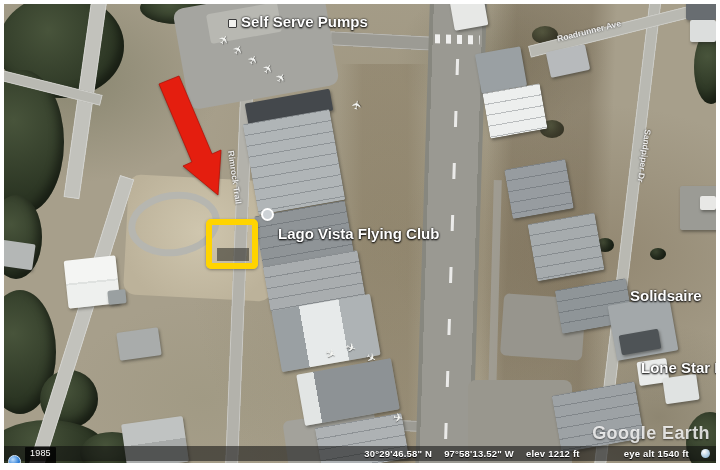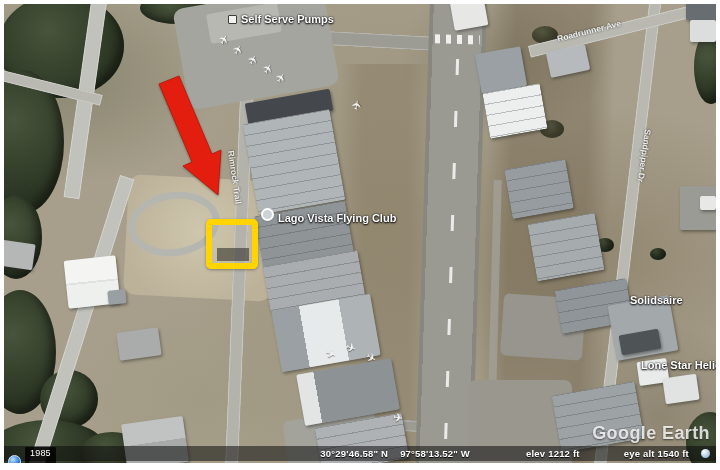--- a/index.html
+++ b/index.html
@@ -15,37 +15,37 @@
       radial-gradient(ellipse 200px 150px at 92% 90%, rgba(96,88,66,.35), transparent 62%);}
   .abs{position:absolute;}
   .tree{position:absolute;border-radius:50%;
     background:radial-gradient(circle at 40% 35%, #48543b, #2b3523 72%);
     box-shadow:inset -5px -5px 10px rgba(0,0,0,.45);}
   .road{position:absolute;background:#b9b9b2;box-shadow:inset 0 0 0 1px rgba(255,255,255,.30);}
   .bld{position:absolute;border-radius:2px;box-shadow:1px 2px 3px rgba(40,40,35,.45);}
   .stripes{background-image:repeating-linear-gradient(180deg, rgba(66,72,78,.30) 0 1px, transparent 1px 11px);}
   .plane{position:absolute;color:#f4f5f2;font-size:12px;line-height:12px;
     text-shadow:0 1px 1px rgba(0,0,0,.5);}
-  .lbl{position:absolute;color:#fff;font-size:11px;font-weight:bold;white-space:nowrap;
+  .lbl{position:absolute;color:#fff;font-size:15px;font-weight:bold;white-space:nowrap;
     text-shadow:0 0 2px #000,0 1px 2px #000;}
   .roadlbl{position:absolute;color:rgba(255,255,255,.88);font-size:8.5px;font-weight:bold;
     white-space:nowrap;text-shadow:0 0 2px rgba(0,0,0,.8);}
   .pin{position:absolute;width:9px;height:9px;border-radius:50%;background:#cdd2d6;
     box-shadow:0 0 0 2px #fff,0 1px 3px rgba(0,0,0,.65);}
   .pumpicon{display:inline-block;width:7px;height:7px;background:#f2f2ef;border:1px solid #3c3c3c;
     border-radius:1px;margin-right:4px;vertical-align:-1px;}
   .highlight{position:absolute;left:202px;top:215px;width:52px;height:50px;box-sizing:border-box;
     border:6px solid #ffd400;border-radius:5px;box-shadow:0 1px 3px rgba(0,0,0,.35);}
   .highlight .shadowpatch{position:absolute;left:5px;right:3px;bottom:2px;height:13px;
     background:rgba(38,38,32,.55);}
   .statusbar{position:absolute;left:0;right:0;bottom:2px;height:15px;
     background:rgba(12,12,12,.55);display:flex;align-items:center;justify-content:flex-end;
     color:#fff;font-size:9.5px;font-weight:bold;letter-spacing:.2px;}
   .statusbar span{margin-right:12px;text-shadow:0 1px 1px #000;}
-  .statusbar .elev{margin-right:44px;margin-left:44px;}
+  .statusbar .elev{margin-right:44px;}
   .statusicon{width:9px;height:9px;border-radius:50%;margin-right:6px;
     background:radial-gradient(circle at 35% 30%, #ffffff, #9fc2dc 70%, #6f93b5);}
   .yearbadge{position:absolute;left:4px;top:1px;display:flex;align-items:center;}
   .clockicon{width:11px;height:11px;border-radius:50%;border:1px solid #d5e9ff;
     background:radial-gradient(circle at 35% 32%, #bfe0ff, #2f7fd6 60%, #1b5fae);margin-right:4px;}
   .yearbox{background:rgba(0,0,0,.8);color:#fff;font-size:9px;font-weight:normal;
     padding:1px 5px 18px 5px;border-radius:1px;}
   .watermark{position:absolute;right:6px;bottom:19px;color:rgba(255,255,255,.82);
     font-size:18px;font-weight:bold;letter-spacing:.4px;text-shadow:0 1px 2px rgba(0,0,0,.55);}
   svg.overlay{position:absolute;left:0;top:0;pointer-events:none;}
@@ -145,22 +145,22 @@
   <span class="plane" style="left:259px;top:59px;transform:rotate(-60deg);">✈</span>
   <span class="plane" style="left:272px;top:68px;transform:rotate(-56deg);">✈</span>
   <span class="plane" style="left:348px;top:95px;transform:rotate(-80deg);">✈</span>
   <span class="plane" style="left:322px;top:344px;transform:rotate(24deg);">✈</span>
   <span class="plane" style="left:342px;top:338px;transform:rotate(18deg);">✈</span>
   <span class="plane" style="left:362px;top:348px;transform:rotate(28deg);">✈</span>
   <span class="plane" style="left:389px;top:408px;transform:rotate(8deg);">✈</span>
 
   <div class="lbl" style="left:224px;top:9px;"><span class="pumpicon"></span><span>Self Serve Pumps</span></div>
   <div class="pin" style="left:259px;top:206px;"></div>
-  <div class="lbl" style="left:274px;top:208px;">Lago Vista Flying Club</div>
-  <div class="lbl" style="left:626px;top:290px;">Solidsaire</div>
+  <div class="lbl" style="left:274px;top:221px;">Lago Vista Flying Club</div>
+  <div class="lbl" style="left:626px;top:283px;">Solidsaire</div>
   <div class="lbl" style="left:637px;top:355px;">Lone Star Helicopters</div>
   <div class="roadlbl" style="left:232px;top:146px;transform:rotate(82deg);transform-origin:left top;">Rimrock Trail</div>
   <div class="roadlbl" style="left:649px;top:126px;transform:rotate(98deg);transform-origin:left top;">Sandpiper Dr</div>
   <div class="roadlbl" style="left:552px;top:30px;transform:rotate(-14deg);transform-origin:left top;">Roadrunner Ave</div>
 
   <div class="highlight">
     <div class="shadowpatch"></div>
   </div>
 
   <svg class="overlay" width="712" height="459" viewBox="0 0 712 459">

